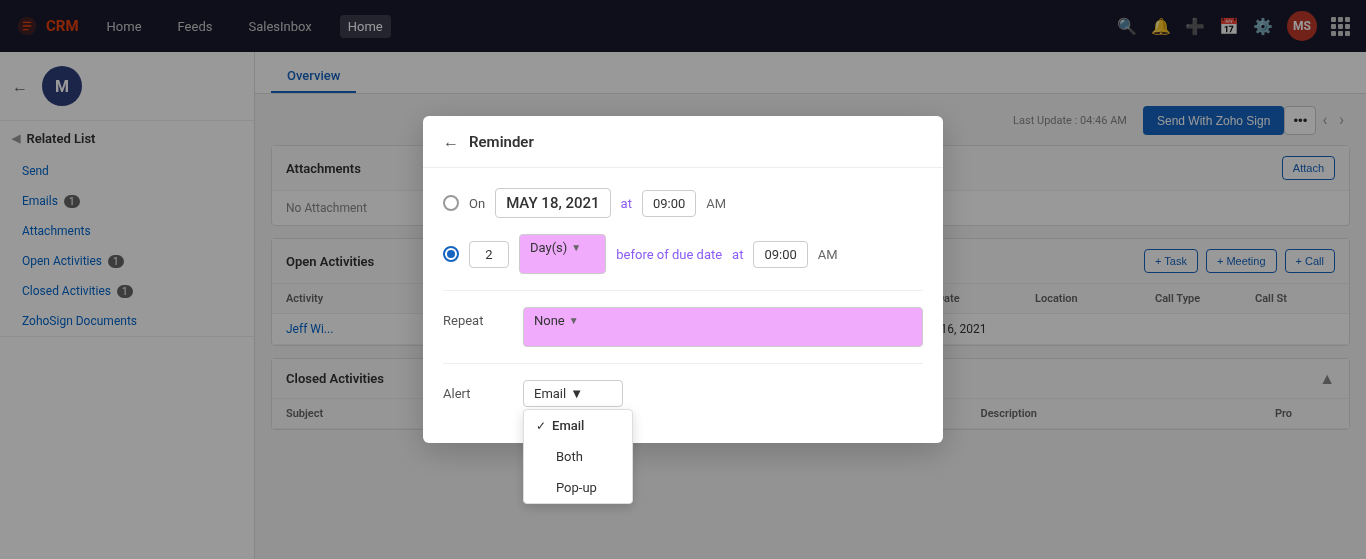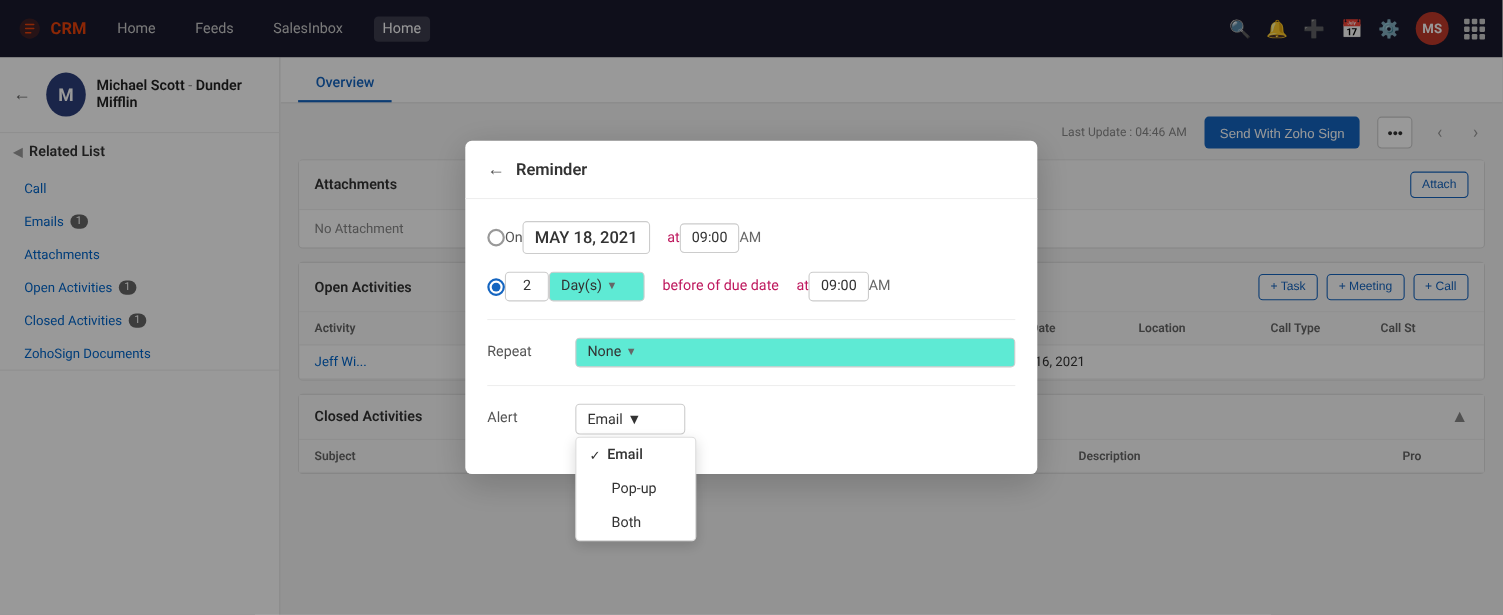--- a/index.html
+++ b/index.html
@@ -69,31 +69,31 @@
     .tab.active { color: #1565c0; border-bottom-color: #1565c0; font-weight: 500; }
 
     
     .overlay { position: fixed; top: 0; left: 0; right: 0; bottom: 0; background: rgba(0,0,0,0.4); z-index: 100; display: flex; align-items: center; justify-content: center; }
     .modal { background: white; border-radius: 6px; width: 520px; padding: 0; box-shadow: 0 8px 32px rgba(0,0,0,0.2); position: relative; }
     .modal-header { padding: 16px 20px; border-bottom: 1px solid #eee; display: flex; align-items: center; gap: 10px; }
     .modal-back { color: #555; cursor: pointer; font-size: 16px; }
     .modal-title { font-size: 15px; font-weight: 600; color: #333; }
     .modal-body { padding: 20px; }
 
-    .reminder-row { display: flex; align-items: center; margin-bottom: 16px; }
+    .reminder-row { display: flex; align-items: center; gap: 10px; margin-bottom: 16px; }
     .radio-btn { width: 16px; height: 16px; border-radius: 50%; border: 2px solid #1565c0; flex-shrink: 0; position: relative; cursor: pointer; }
     .radio-btn.checked::after { content: ''; width: 8px; height: 8px; background: #1565c0; border-radius: 50%; position: absolute; top: 2px; left: 2px; }
     .radio-btn.unchecked { border-color: #999; }
 
     .date-input { border: 1px solid #ccc; border-radius: 4px; padding: 5px 10px; font-size: 15px; font-weight: 500; color: #333; background: white; }
     .time-input { border: 1px solid #ccc; border-radius: 4px; padding: 5px 10px; font-size: 13px; color: #333; background: white; }
-    .at-text { color: #be185d; font-size: 13px; margin-left: 16px; }
+    .at-text { color: #8b5cf6; font-size: 13px; }
     .ampm-text { color: #666; font-size: 13px; }
 
-    .select-dropdown { border: 1px solid #ccc; border-radius: 4px; padding: 5px 24px 5px 10px; font-size: 13px; color: #333; background: #5eead4; cursor: pointer; position: relative; display: flex; align-items: center; gap: 4px; }
+    .select-dropdown { border: 1px solid #ccc; border-radius: 4px; padding: 5px 24px 18px 10px; font-size: 13px; color: #333; background: #f0abfc; cursor: pointer; position: relative; display: flex; align-items: center; gap: 4px; }
     .select-dropdown .arrow { font-size: 10px; color: #666; }
 
     .form-row { display: flex; align-items: flex-start; gap: 0; margin-bottom: 16px; }
     .form-label { width: 80px; font-size: 13px; color: #555; padding-top: 6px; flex-shrink: 0; }
     .form-control { flex: 1; }
 
     .separator { border: none; border-top: 1px solid #eee; margin: 16px 0; }
 
     
     .alert-dropdown-container { position: relative; }
@@ -145,36 +145,29 @@
     </div>
   </div>
 </nav>
 
 <div class="main-layout">
 
   <aside class="sidebar">
     <div class="sidebar-header">
       <span class="sidebar-back">←</span>
       <div class="sidebar-avatar">M</div>
-      <div>
-        <div class="sidebar-name">
-          <span>Michael Scott</span>
-          <span style="font-weight:normal;color:#888">-</span>
-          <span>Dunder Mifflin</span>
-        </div>
-      </div>
     </div>
 
     <div class="sidebar-section">
       <div class="sidebar-section-header">
         <span class="collapse-icon">◀</span>
         <span>Related List</span>
       </div>
       <div class="sidebar-item">
-        <span>Call</span>
+        <span>Send</span>
       </div>
       <div class="sidebar-item">
         <span>Emails</span>
         <span class="sidebar-badge">1</span>
       </div>
       <div class="sidebar-item">
         <span>Attachments</span>
       </div>
       <div class="sidebar-item">
         <span>Open Activities</span>
@@ -194,21 +187,21 @@
   <main class="content-area">
 
     <div class="tab-bar">
       <div class="tab active">Overview</div>
     </div>
 
     <div class="content-body">
 
       <div style="display:flex;justify-content:space-between;align-items:center;margin-bottom:10px;">
         <div style="font-size:11px;color:#888;margin-left:auto;">Last Update : 04:46 AM</div>
-        <div style="display:flex;gap:16px;margin-left:16px;">
+        <div style="display:flex;gap:0;margin-left:16px;">
           <button class="btn-primary">Send With Zoho Sign</button>
           <button class="btn-icon">•••</button>
           <span class="nav-arrow">‹</span>
           <span class="nav-arrow">›</span>
         </div>
       </div>
 
       <div class="section-card">
         <div class="section-card-header">
           <span class="section-card-title">Attachments</span>
@@ -315,25 +308,25 @@
             <span class="arrow">▼</span>
           </span>
 
           <div class="dropdown-menu">
             <div class="dropdown-item selected">
               <span class="check-icon">✓</span>
               <span>Email</span>
             </div>
             <div class="dropdown-item">
               <span style="width:14px;display:inline-block;"></span>
-              <span>Pop-up</span>
+              <span>Both</span>
             </div>
             <div class="dropdown-item">
               <span style="width:14px;display:inline-block;"></span>
-              <span>Both</span>
+              <span>Pop-up</span>
             </div>
           </div>
         </div>
       </div>
 
     </div>
   </div>
 </div>
 
 </body></html>

